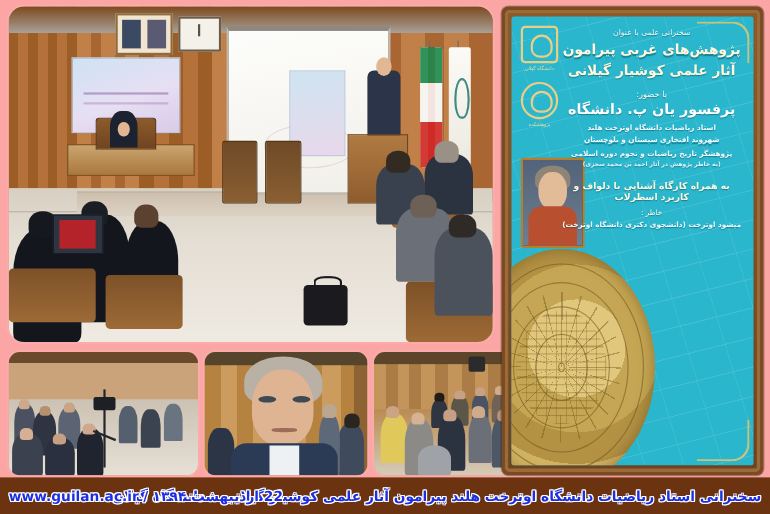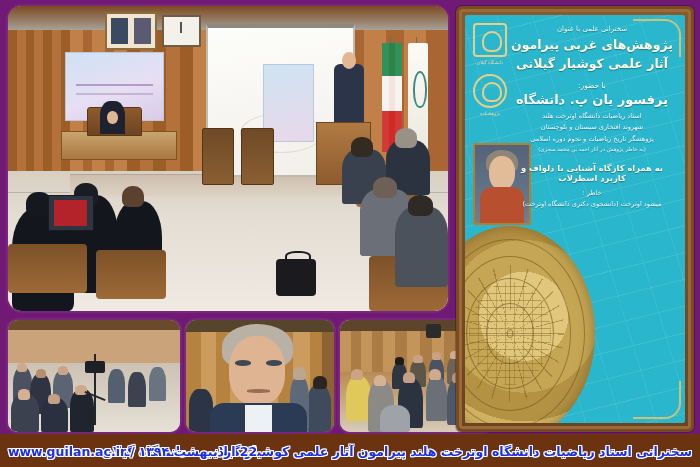--- a/index.html
+++ b/index.html
@@ -3,21 +3,21 @@
 <meta charset="utf-8">
 <title>Guilan University Lecture Collage</title>
 <style>
   html,body{margin:0;padding:0;}
   body{
     width:700px;height:467px;overflow:hidden;
     background:#6b3310;
     font-family:"DejaVu Sans","Liberation Sans",sans-serif;
     position:relative;
   }
-  .stage{position:absolute;inset:0;background:#701a75;}
+  .stage{position:absolute;inset:0;background:#fca5a5;}
 
   
   .photo{
     position:absolute;
     border-radius:10px;
     overflow:hidden;
     box-shadow:0 0 0 2px rgba(255,255,255,.06);
     background:#caa37a;
   }
   .photo .scene{position:absolute;inset:0;}
@@ -265,21 +265,21 @@
   .pt-eyebrow{font-size:7px;margin-bottom:3px;opacity:.95;}
   .pt-title{
     font-size:12.5px;font-weight:bold;color:#fff7de;line-height:1.5;
     margin-bottom:7px;letter-spacing:.2px;
   }
   .pt-with{font-size:7.5px;margin-bottom:2px;}
   .pt-name{
     font-size:13px;font-weight:bold;color:#ffffff;margin-bottom:4px;
     letter-spacing:.3px;
   }
-  .pt-line{font-size:6.6px;line-height:1.75;color:#f4fbff;}
+  .pt-line{font-size:6.6px;line-height:1.75;color:#f4fbff;font-weight:bold;}
   .pt-line.small{font-size:5.4px;opacity:.92;}
   .pt-workshop{font-size:8.4px;font-weight:bold;margin:8px 0 6px;color:#fff8e2;}
   .pt-by{font-size:6.6px;margin-bottom:2px;}
 
   .poster-portrait{
     position:absolute;left:8px;top:128px;width:54px;height:78px;
     border:2px solid #b4802f;border-radius:2px;overflow:hidden;
     background:#2c3a4a;
   }
   .pp2-bg{position:absolute;inset:0;background:linear-gradient(180deg,#52637a,#6f7f90);}

